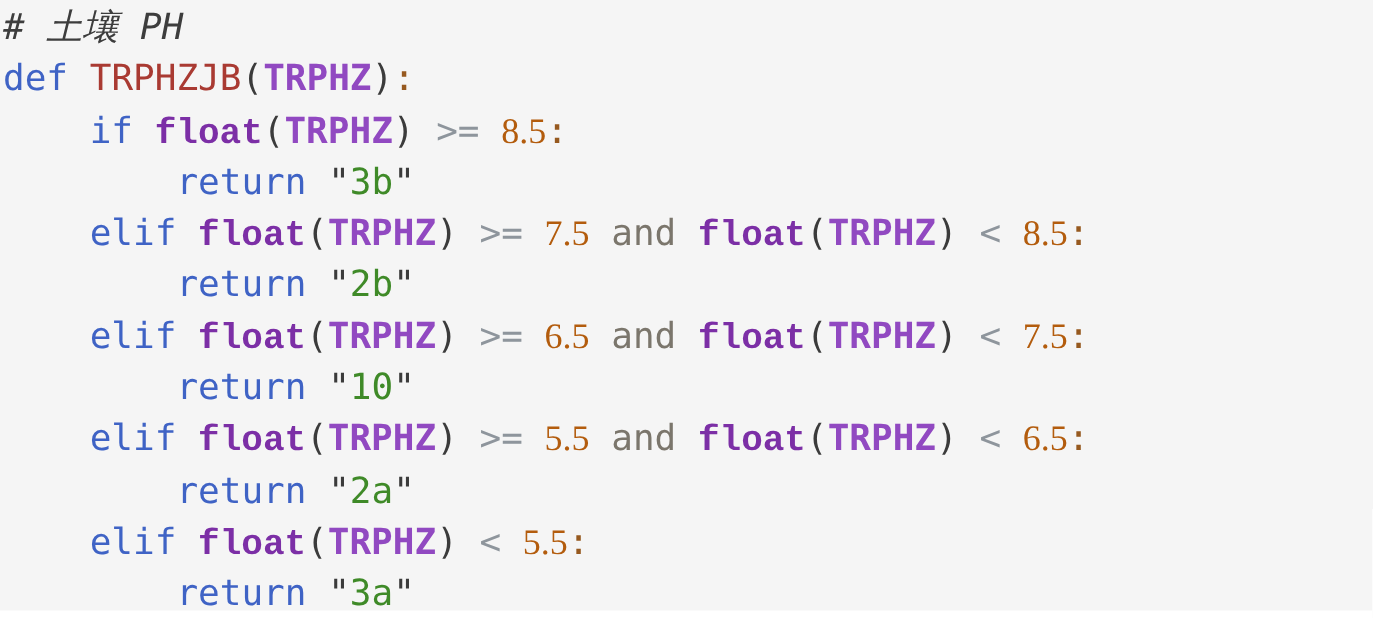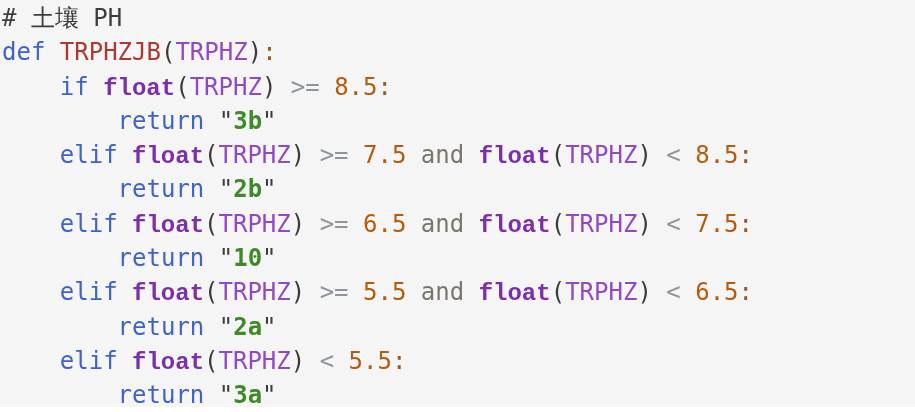--- a/index.html
+++ b/index.html
@@ -21,27 +21,27 @@
     padding: 1px 0 0 2px;
     background: var(--bg, #f5f5f5);
     color: var(--fg, #3b3b3b);
     font-family: "DejaVu Sans Mono", monospace;
     font-size: 24px;
     line-height: 34.3px;
     white-space: pre;
     overflow: hidden;
   }
   .code-line { height: 34.3px; }
-  .tk-com { color: var(--comment, #3d3d3d); }
+  .tk-com { color: var(--comment, #3d3d3d); font-style: italic; }
   .tk-kw  { color: var(--keyword, #3f63c5); }
   .tk-fn  { color: var(--function, #a93a32); font-weight: normal; }
   .tk-bi  { color: var(--builtin, #7c2fa6); font-weight: bold; font-family: Liberation Mono, monospace; }
-  .tk-var { color: var(--variable, #9149c1); }
-  .tk-num { color: var(--number, #b35c0d); }
-  .tk-str { color: var(--string, #3f8a28); font-weight: bold; }
+  .tk-var { color: var(--variable, #9149c1); font-weight: bold; }
+  .tk-num { color: var(--number, #b35c0d); font-family: Liberation Serif, serif; }
+  .tk-str { color: var(--string, #3f8a28); }
   .tk-op  { color: var(--operator, #8e959c); }
   .tk-lg  { color: var(--logical, #7b766c); }
   .tk-pn  { color: var(--punctuation, #3b3b3b); }
   .tk-cl  { color: var(--colon, #96591f); }
 </style>
 </head>
 <body>
 
 <div class="page">
   <pre class="code-block"><div class="code-line"><span class="tk-com"># 土壤 PH</span></div><div class="code-line"><span class="tk-kw">def</span><span> </span><span class="tk-fn">TRPHZJB</span><span class="tk-pn">(</span><span class="tk-var">TRPHZ</span><span class="tk-pn">)</span><span class="tk-cl">:</span></div><div class="code-line"><span>    </span><span class="tk-kw">if</span><span> </span><span class="tk-bi">float</span><span class="tk-pn">(</span><span class="tk-var">TRPHZ</span><span class="tk-pn">)</span><span> </span><span class="tk-op">&gt;=</span><span> </span><span class="tk-num">8.5</span><span class="tk-cl">:</span></div><div class="code-line"><span>        </span><span class="tk-kw">return</span><span> </span><span class="tk-pn">"</span><span class="tk-str">3b</span><span class="tk-pn">"</span></div><div class="code-line"><span>    </span><span class="tk-kw">elif</span><span> </span><span class="tk-bi">float</span><span class="tk-pn">(</span><span class="tk-var">TRPHZ</span><span class="tk-pn">)</span><span> </span><span class="tk-op">&gt;=</span><span> </span><span class="tk-num">7.5</span><span> </span><span class="tk-lg">and</span><span> </span><span class="tk-bi">float</span><span class="tk-pn">(</span><span class="tk-var">TRPHZ</span><span class="tk-pn">)</span><span> </span><span class="tk-op">&lt;</span><span> </span><span class="tk-num">8.5</span><span class="tk-cl">:</span></div><div class="code-line"><span>        </span><span class="tk-kw">return</span><span> </span><span class="tk-pn">"</span><span class="tk-str">2b</span><span class="tk-pn">"</span></div><div class="code-line"><span>    </span><span class="tk-kw">elif</span><span> </span><span class="tk-bi">float</span><span class="tk-pn">(</span><span class="tk-var">TRPHZ</span><span class="tk-pn">)</span><span> </span><span class="tk-op">&gt;=</span><span> </span><span class="tk-num">6.5</span><span> </span><span class="tk-lg">and</span><span> </span><span class="tk-bi">float</span><span class="tk-pn">(</span><span class="tk-var">TRPHZ</span><span class="tk-pn">)</span><span> </span><span class="tk-op">&lt;</span><span> </span><span class="tk-num">7.5</span><span class="tk-cl">:</span></div><div class="code-line"><span>        </span><span class="tk-kw">return</span><span> </span><span class="tk-pn">"</span><span class="tk-str">10</span><span class="tk-pn">"</span></div><div class="code-line"><span>    </span><span class="tk-kw">elif</span><span> </span><span class="tk-bi">float</span><span class="tk-pn">(</span><span class="tk-var">TRPHZ</span><span class="tk-pn">)</span><span> </span><span class="tk-op">&gt;=</span><span> </span><span class="tk-num">5.5</span><span> </span><span class="tk-lg">and</span><span> </span><span class="tk-bi">float</span><span class="tk-pn">(</span><span class="tk-var">TRPHZ</span><span class="tk-pn">)</span><span> </span><span class="tk-op">&lt;</span><span> </span><span class="tk-num">6.5</span><span class="tk-cl">:</span></div><div class="code-line"><span>        </span><span class="tk-kw">return</span><span> </span><span class="tk-pn">"</span><span class="tk-str">2a</span><span class="tk-pn">"</span></div><div class="code-line"><span>    </span><span class="tk-kw">elif</span><span> </span><span class="tk-bi">float</span><span class="tk-pn">(</span><span class="tk-var">TRPHZ</span><span class="tk-pn">)</span><span> </span><span class="tk-op">&lt;</span><span> </span><span class="tk-num">5.5</span><span class="tk-cl">:</span></div><div class="code-line"><span>        </span><span class="tk-kw">return</span><span> </span><span class="tk-pn">"</span><span class="tk-str">3a</span><span class="tk-pn">"</span></div></pre>

